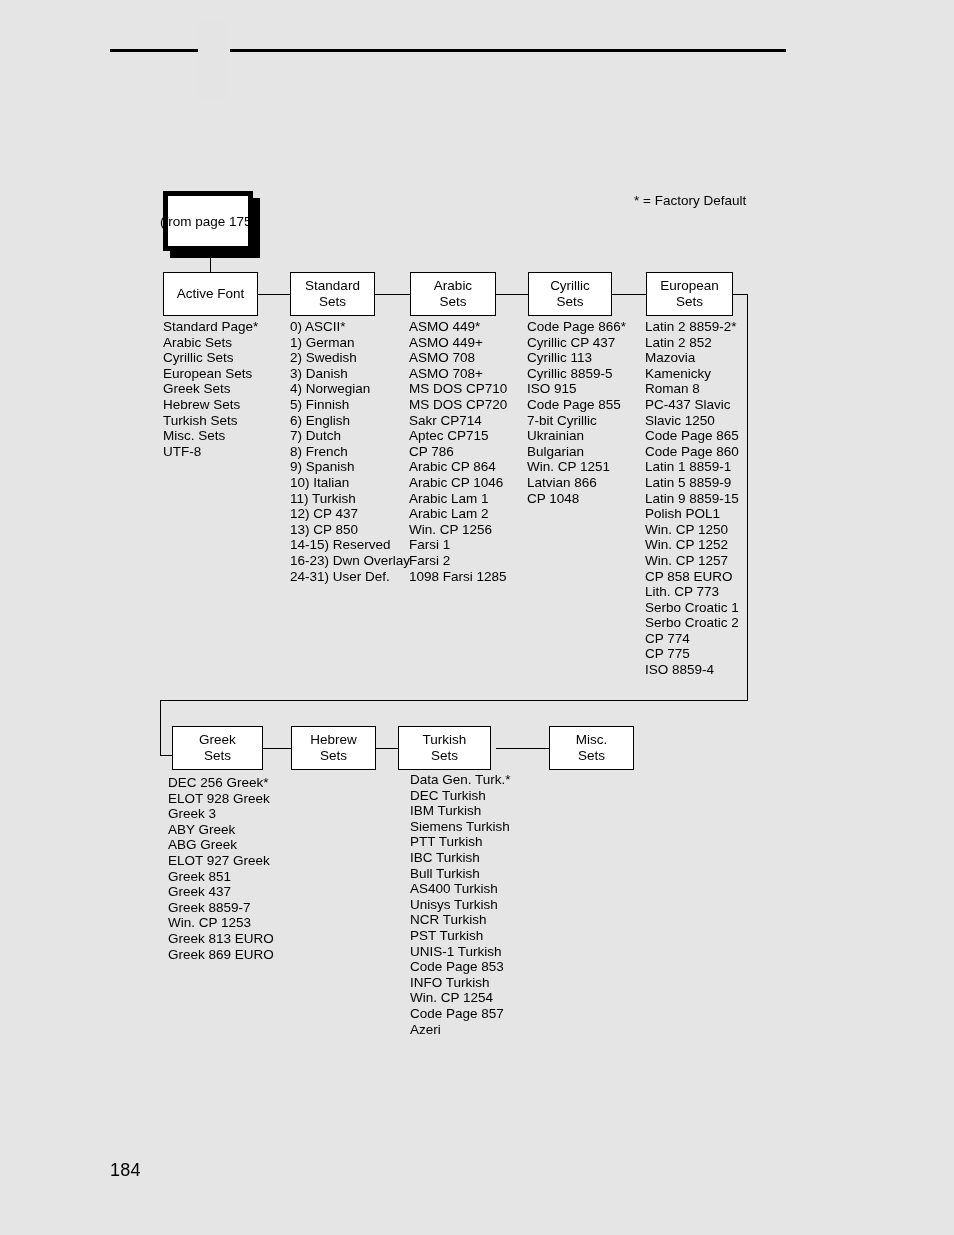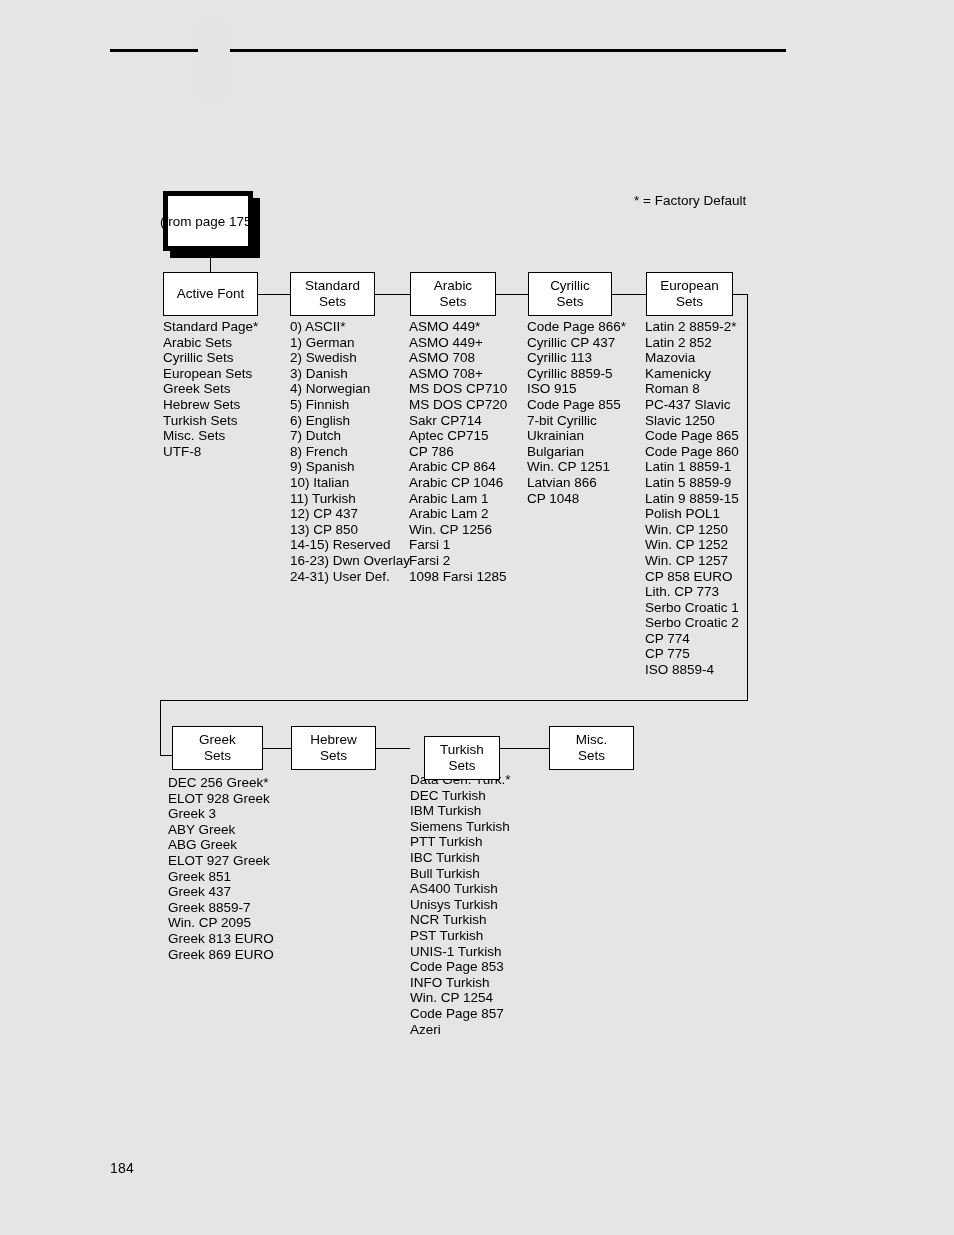--- a/index.html
+++ b/index.html
@@ -36,21 +36,21 @@
     width: 32px;
     height: 80px;
     background: #e4e4e4;
   }
 
   
   .page-number {
     position: absolute;
     left: 110px;
     top: 1160px;
-    font-size: 14px;
+    font-size: 18px;
     letter-spacing: 0.2px;
   }
 
   
   .legend-note {
     position: absolute;
     left: 634px;
     top: 193px;
     font-size: 13.5px;
     white-space: nowrap;
@@ -264,41 +264,41 @@
   <div class="node" style="left:172px; top:726px; width:91px; height:44px;">
     <span class="l1">Greek</span>
     <span class="l2">Sets</span>
   </div>
 
   <div class="node" style="left:291px; top:726px; width:85px; height:44px;">
     <span class="l1">Hebrew</span>
     <span class="l2">Sets</span>
   </div>
 
-  <div class="node" style="left:424px; top:726px; width:76px; height:44px;margin-top:10px;">
+  <div class="node" style="left:398px; top:726px; width:93px; height:44px;">
     <span class="l1">Turkish</span>
     <span class="l2">Sets</span>
   </div>
 
   <div class="node" style="left:549px; top:726px; width:85px; height:44px;">
     <span class="l1">Misc.</span>
     <span class="l2">Sets</span>
   </div>
 
   <div class="options" style="left:168px; top:775px;">
       <span class="opt">DEC 256 Greek*</span>
       <span class="opt">ELOT 928 Greek</span>
       <span class="opt">Greek 3</span>
       <span class="opt">ABY Greek</span>
       <span class="opt">ABG Greek</span>
       <span class="opt">ELOT 927 Greek</span>
       <span class="opt">Greek 851</span>
       <span class="opt">Greek 437</span>
       <span class="opt">Greek 8859-7</span>
-      <span class="opt">Win. CP 2095</span>
+      <span class="opt">Win. CP 1253</span>
       <span class="opt">Greek 813 EURO</span>
       <span class="opt">Greek 869 EURO</span>
     </div>
   <div class="options" style="left:410px; top:772px;">
       <span class="opt">Data Gen. Turk.*</span>
       <span class="opt">DEC Turkish</span>
       <span class="opt">IBM Turkish</span>
       <span class="opt">Siemens Turkish</span>
       <span class="opt">PTT Turkish</span>
       <span class="opt">IBC Turkish</span>

